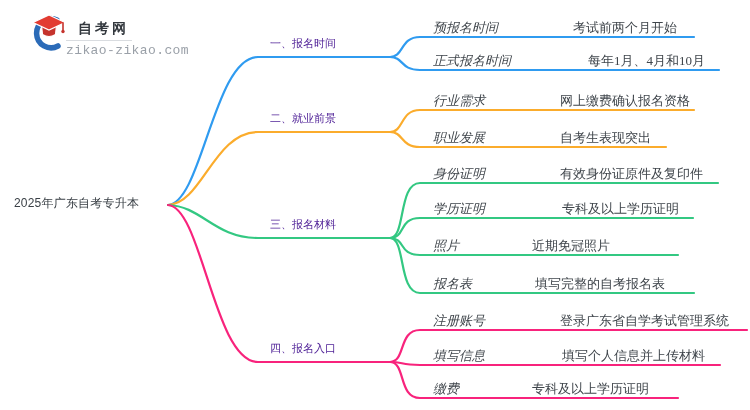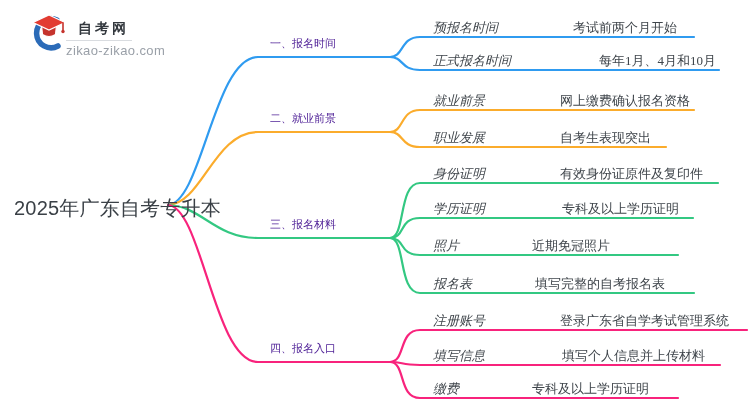--- a/index.html
+++ b/index.html
@@ -1,28 +1,28 @@
 <!DOCTYPE html>
 <html><head>
 <meta charset="utf-8">
 <style>
   html,body{margin:0;padding:0;}
   body{
     width:750px;height:410px;background:#ffffff;position:relative;overflow:hidden;
     font-family:"Liberation Sans","DejaVu Sans",sans-serif;
   }
   #edges{position:absolute;left:0;top:0;width:750px;height:410px;}
-  .logo{position:absolute;left:26px;top:11px;width:150px;height:42px;}
+  .logo{position:absolute;left:26px;top:11px;width:150px;height:42px;font-family:Liberation Mono, monospace;}
   .logo-icon{position:absolute;left:2px;top:1px;width:40px;height:40px;}
   .logo-name{position:absolute;left:52px;top:9px;font-size:14px;font-weight:bold;
     color:#33383e;letter-spacing:3px;white-space:nowrap;}
   .logo-divider{position:absolute;left:40px;top:29px;width:66px;height:1px;background:#d9dce0;}
   .logo-domain{position:absolute;left:40px;top:32px;font-size:13px;color:#9aa0a8;
     letter-spacing:.4px;white-space:nowrap;}
-  .root-title{position:absolute;left:14px;top:195px;font-size:20px;color:#3a4046;
+  .root-title{position:absolute;left:14px;top:195px;font-size:12px;color:#3a4046;
     white-space:nowrap;letter-spacing:.2px;}
   .branch-label{position:absolute;left:270px;font-size:11px;color:#4c1d95;white-space:nowrap;}
   .leaf-row{position:absolute;left:413px;height:17px;font-size:13px;color:#3f454b;white-space:nowrap;}
   .leaf-label{position:absolute;left:20px;font-style:italic;}
   .leaf-value{position:absolute;font-family:Liberation Serif, serif;}
 </style>
 </head>
 <body>
 
 <svg id="edges" viewBox="0 0 750 410">
@@ -74,25 +74,25 @@
 <div class="branch-label" style="top:111px">二、就业前景</div>
 <div class="branch-label" style="top:217px">三、报名材料</div>
 <div class="branch-label" style="top:341px">四、报名入口</div>
 
 <div class="leaf-row" style="top:19px">
   <span class="leaf-label">预报名时间</span>
   <span class="leaf-value" style="left:160px">考试前两个月开始</span>
 </div>
 <div class="leaf-row" style="top:52px">
   <span class="leaf-label">正式报名时间</span>
-  <span class="leaf-value" style="left:186px">每年1月、4月和10月</span>
+  <span class="leaf-value" style="left:175px">每年1月、4月和10月</span>
 </div>
 
 <div class="leaf-row" style="top:92px">
-  <span class="leaf-label">就业前景</span>
+  <span class="leaf-label">行业需求</span>
   <span class="leaf-value" style="left:147px">网上缴费确认报名资格</span>
 </div>
 <div class="leaf-row" style="top:129px">
   <span class="leaf-label">职业发展</span>
   <span class="leaf-value" style="left:147px">自考生表现突出</span>
 </div>
 
 <div class="leaf-row" style="top:165px">
   <span class="leaf-label">身份证明</span>
   <span class="leaf-value" style="left:147px">有效身份证原件及复印件</span>

